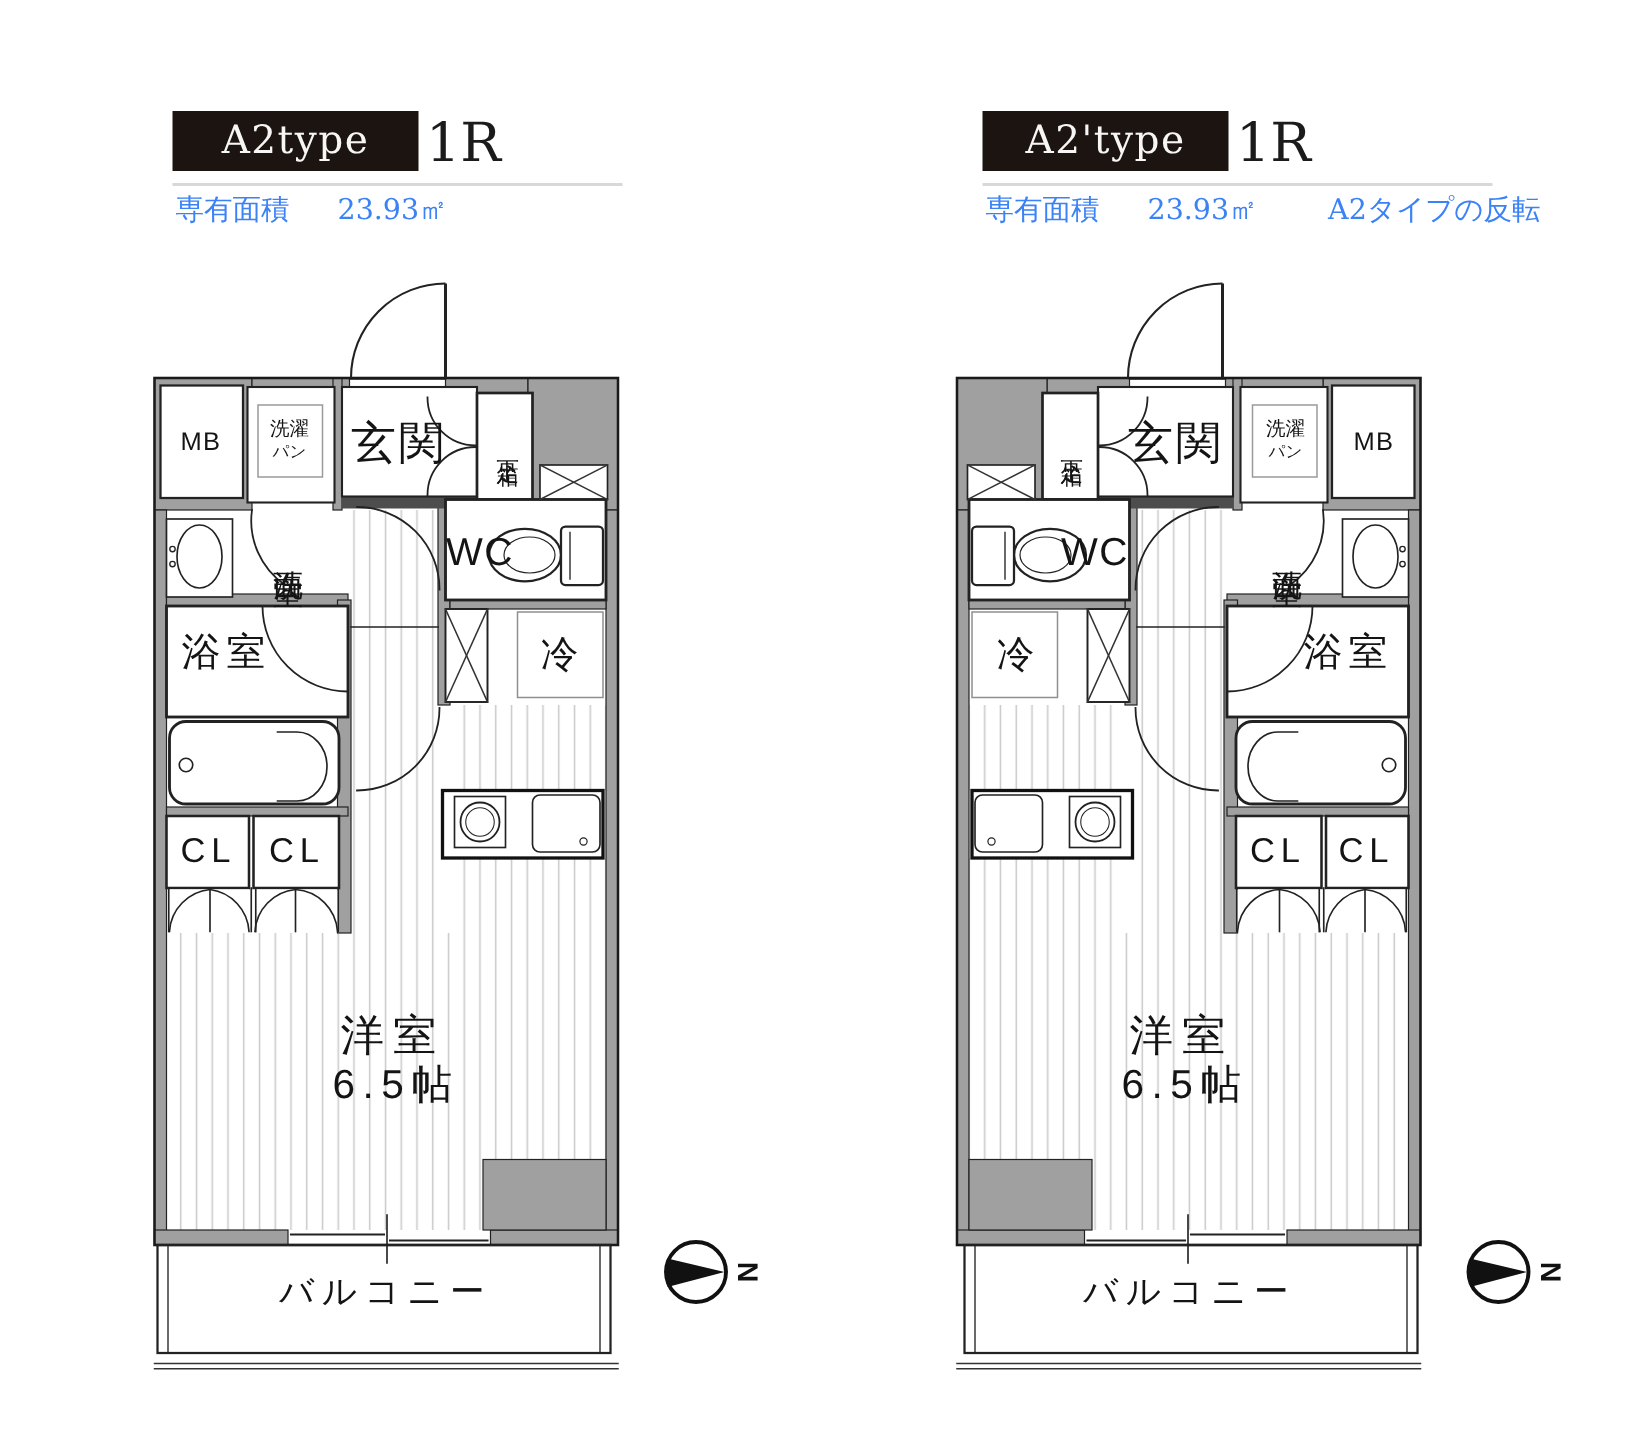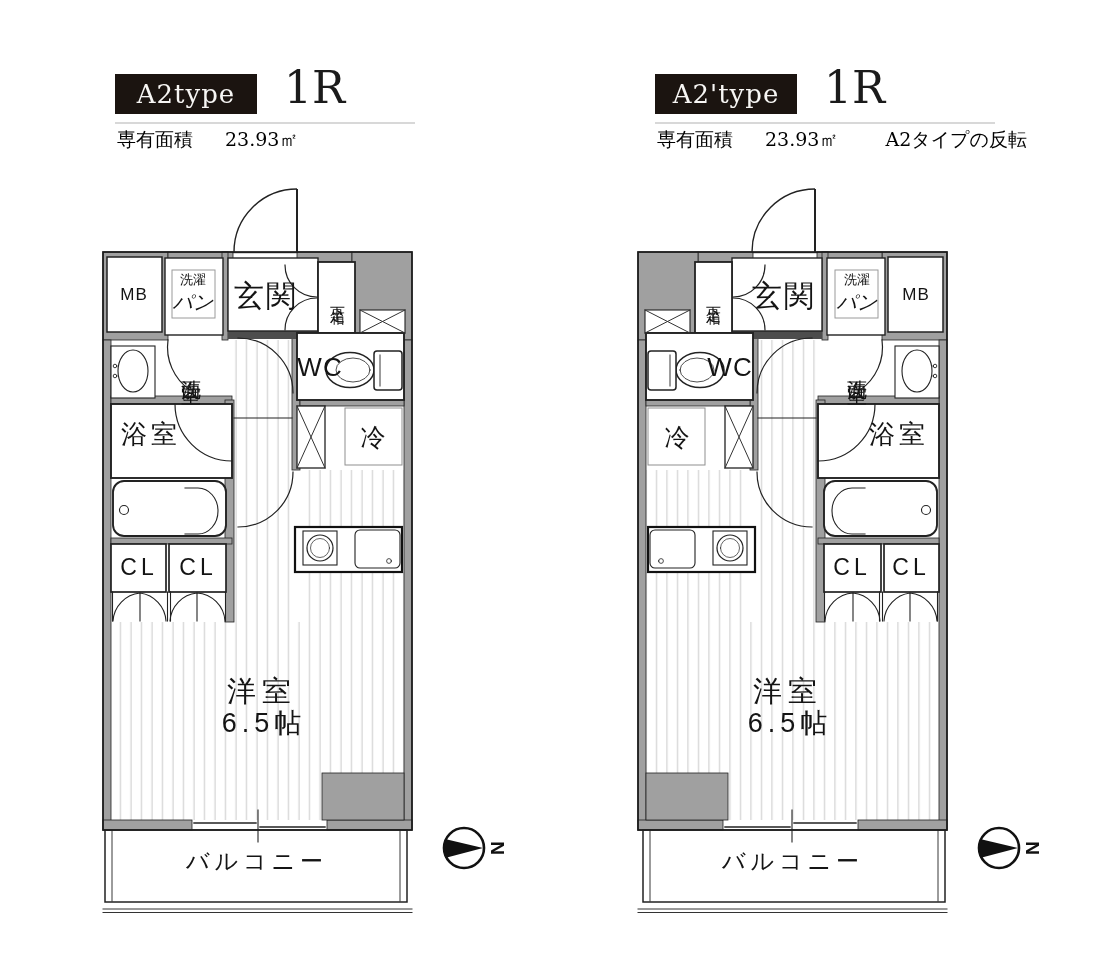--- a/index.html
+++ b/index.html
@@ -1,39 +1,39 @@
 <!DOCTYPE html>
 <html><head>
 <meta charset="utf-8">
 <style>
   html,body{margin:0;padding:0;background:#ffffff;}
   body{width:1100px;height:957px;position:relative;overflow:hidden;
        font-family:"Liberation Sans",sans-serif;}
   svg{position:absolute;left:0;top:0;}
 
   
-  .type-box{position:absolute;top:74px;width:142px;height:40px;background:#1b1410;
+  .type-box{position:absolute;top:74px;width:164px;height:40px;background:#1b1410;
             display:flex;align-items:center;justify-content:center;}
   .type-box span{color:#f7f6f4;font-family:"DejaVu Serif","Liberation Serif",serif;
                  font-size:26px;letter-spacing:1px;}
-  .oneR{position:absolute;top:66px;font-family:"DejaVu Serif","Liberation Serif",serif;
-        font-size:44px;color:#1b1b1b;line-height:1;}
+  .oneR{position:absolute;top:78px;font-family:"DejaVu Serif","Liberation Serif",serif;
+        font-size:36px;color:#1b1b1b;line-height:1;}
   .hdr-line{position:absolute;top:122px;height:2px;background:#d8d8d8;}
   .area-row{position:absolute;top:127px;display:flex;align-items:flex-start;
-            font-family:"DejaVu Serif","Liberation Serif",serif;font-size:19px;color:#000000;}
+            font-family:"DejaVu Serif","Liberation Serif",serif;font-size:19px;color:#3b82f6;}
   .area-row .val{margin-left:32px;}
   .area-row .note{margin-left:47px;}
 
   
   .lbl{position:absolute;transform:translate(-50%,-50%);white-space:nowrap;
        color:#141414;font-weight:500;line-height:1.05;text-align:center;}
   .vlbl{position:absolute;transform:translate(-50%,-50%);color:#141414;font-weight:500;
         writing-mode:vertical-rl;text-orientation:upright;letter-spacing:2px;}
   .laundry{font-size:13px;line-height:1.35;}
-  .laundry .b{font-size:20px;font-style:italic;}
+  .laundry .b{font-size:11px;}
   .compass-n{position:absolute;transform:translate(-50%,-50%) rotate(90deg);
              font-size:19px;font-weight:bold;color:#111;}
 </style>
 </head>
 <body>
 
 <svg width="1100" height="957" viewBox="0 0 1100 957">
   <defs>
     <pattern id="fl" width="10.5" height="12" patternUnits="userSpaceOnUse">
       <rect width="10.5" height="12" fill="#ffffff"></rect>

